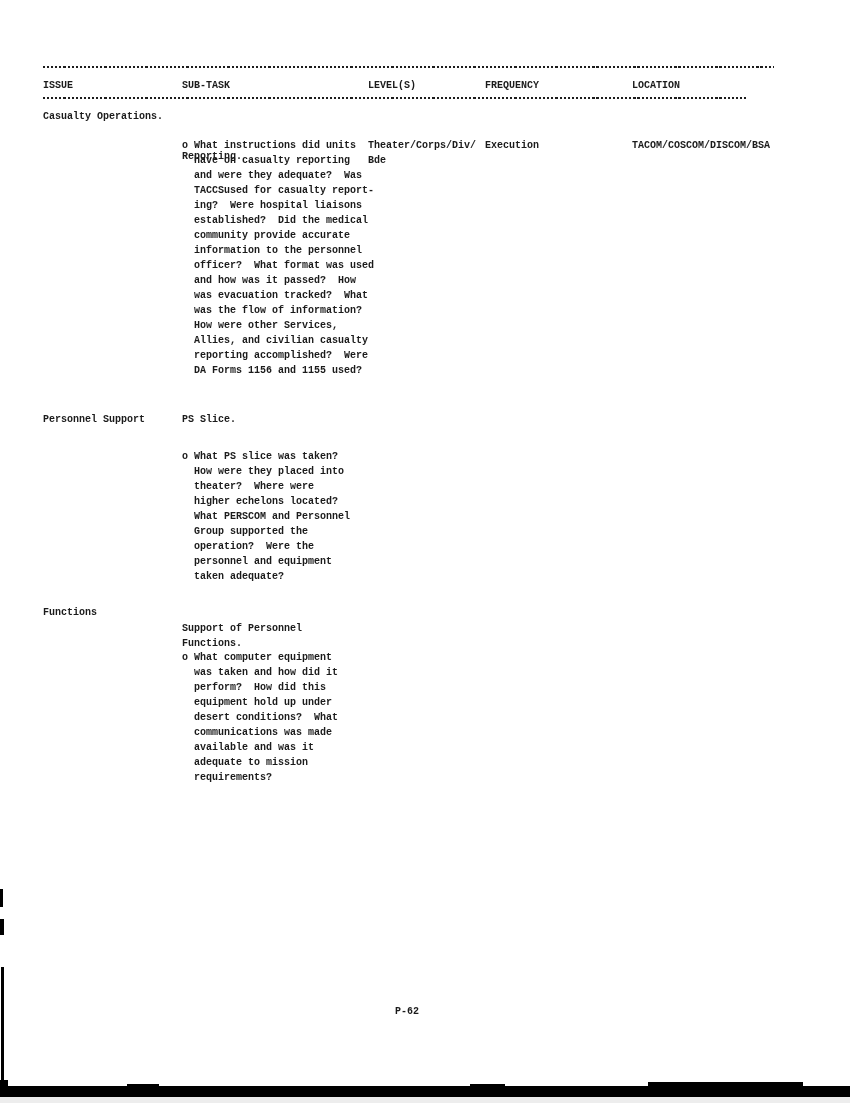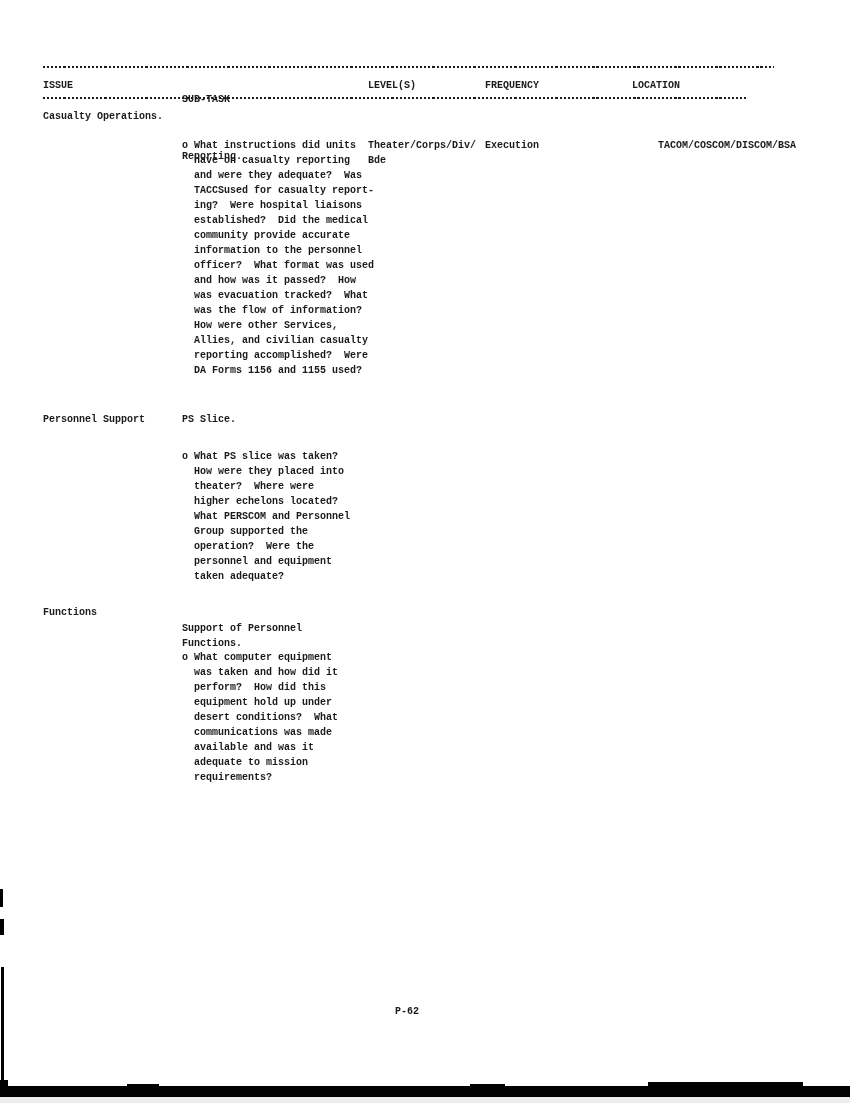--- a/index.html
+++ b/index.html
@@ -43,21 +43,21 @@
 </head>
 <body>
 
 <div id="page">
 
   <div class="dash" style="left:43px; top:66px; width:731px;"></div>
   <div class="dash" style="left:43px; top:97px; width:705px;"></div>
 
   <div>
     <span class="t" style="left:43px;  top:78px;">ISSUE</span>
-    <span class="t" style="left:182px; top:92px;text-align:center;">SUB-TASK</span>
+    <span class="t" style="left:182px; top:78px;text-align:center;">SUB-TASK</span>
     <span class="t" style="left:368px; top:78px;text-align:right;">LEVEL(S)</span>
     <span class="t" style="left:485px; top:78px;">FREQUENCY</span>
     <span class="t" style="left:632px; top:78px;">LOCATION</span>
   </div>
 
   <div>
     <span class="t" style="left:43px;  top:109px;">Casualty Operations.</span>
     <span class="t" style="left:182px; top:109px;margin-top:40px;">Reporting.</span>
     <span class="t" style="left:182px; top:138px;">o</span>
     <span class="t" style="left:194px; top:138px;">What instructions did units
@@ -72,21 +72,21 @@
 and how was it passed?  How
 was evacuation tracked?  What
 was the flow of information?
 How were other Services,
 Allies, and civilian casualty
 reporting accomplished?  Were
 DA Forms 1156 and 1155 used?</span>
     <span class="t" style="left:368px; top:138px;">Theater/Corps/Div/
 Bde</span>
     <span class="t" style="left:485px; top:138px;">Execution</span>
-    <span class="t" style="left:632px; top:138px;margin-left:26px;">TACOM/COSCOM/DISCOM/BSA</span>
+    <span class="t" style="left:632px; top:138px;">TACOM/COSCOM/DISCOM/BSA</span>
   </div>
 
   <div>
     <span class="t" style="left:43px;  top:412px;">Personnel Support</span>
     <span class="t" style="left:182px; top:412px;">PS Slice.</span>
     <span class="t" style="left:182px; top:449px;">o</span>
     <span class="t" style="left:194px; top:449px;">What PS slice was taken?
 How were they placed into
 theater?  Where were
 higher echelons located?

